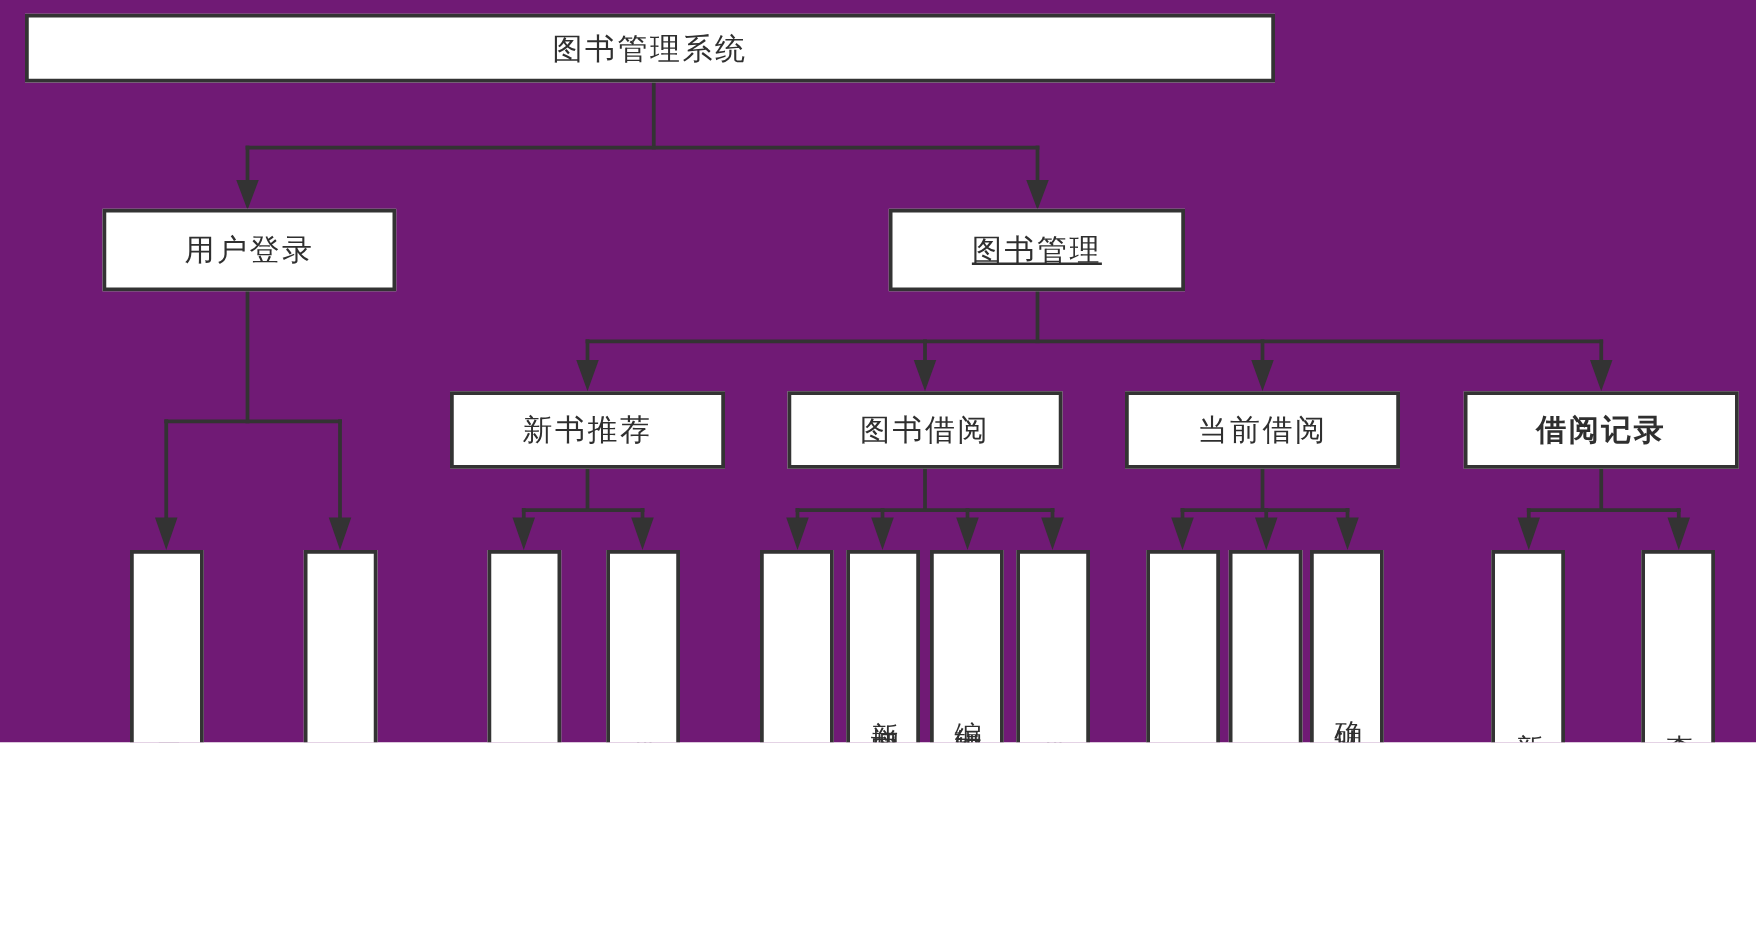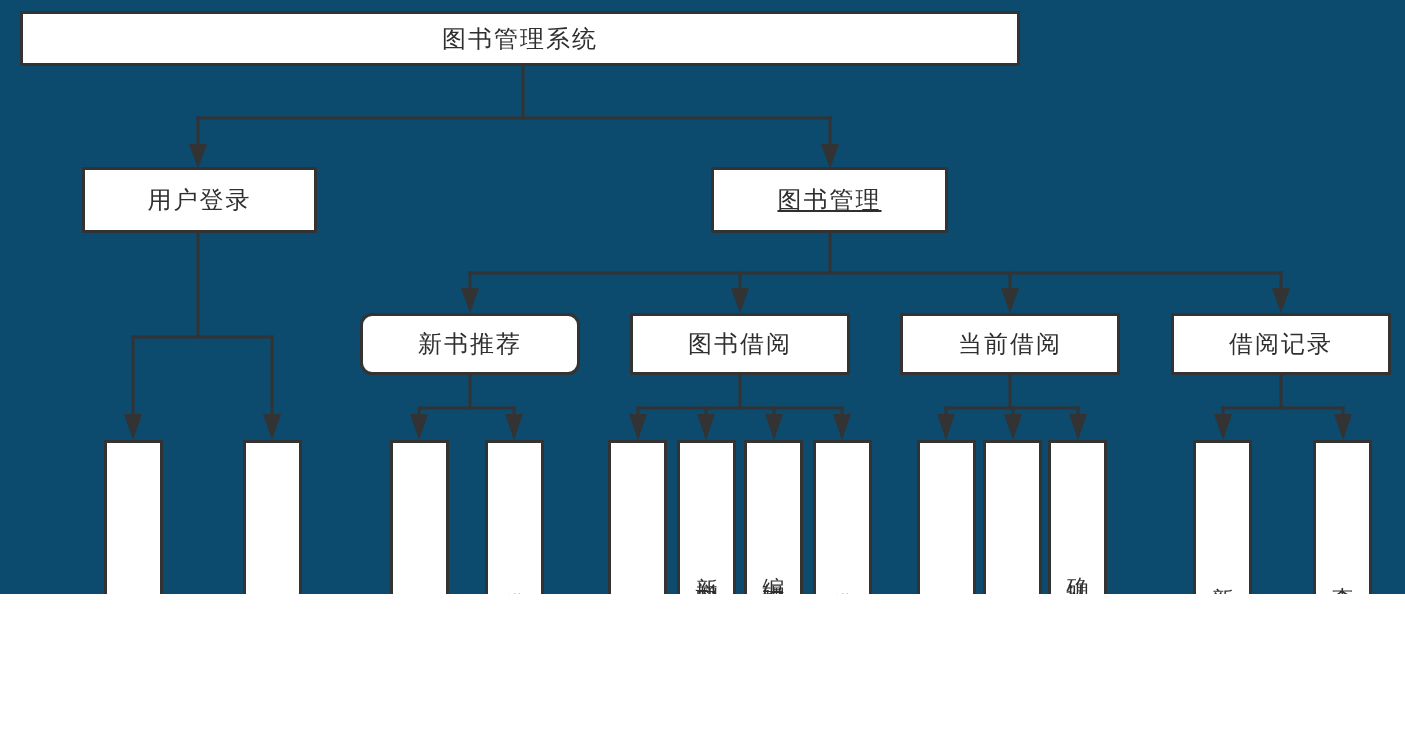--- a/index.html
+++ b/index.html
@@ -5,21 +5,21 @@
   html, body {
     margin: 0;
     padding: 0;
     background: #ffffff;
     font-family: "DejaVu Sans", "Liberation Sans", sans-serif;
   }
   #canvas {
     position: relative;
     width: 1405px;
     height: 594px;
-    background: #0c4a6e;
+    background: #701a75;
     overflow: hidden;
     color: #2f2f2f;
   }
   #connectors {
     position: absolute;
     left: 0; top: 0;
     width: 1405px;
     height: 747px;
   }
   .node {
@@ -44,24 +44,24 @@
     font-size: 22px;
     letter-spacing: 7px;
     line-height: 1;
     color: #2f2f2f;
     white-space: nowrap;
   }
   .root-box    { left: 20px;  top: 11px;  width: 1000px; height: 55px; }
   .l2-login    { left: 82px;  top: 167px; width: 235px;  height: 66px; }
   .l2-mgmt     { left: 711px; top: 167px; width: 237px;  height: 66px; text-decoration: underline; }
   .l3          { top: 313px; width: 220px; height: 62px; }
-  .l3-rec      { left: 360px; border-radius: 12px; }
+  .l3-rec      { left: 360px; }
   .l3-borrow   { left: 630px; }
   .l3-current  { left: 900px; }
-  .l3-records  { left: 1171px; }
+  .l3-records  { left: 1171px; font-weight: bold; }
   .leaf        { top: 440px; width: 59px; height: 300px; }
   .lf-login    { left: 104px; }
   .lf-logout   { left: 243px; }
   .lf-recq     { left: 390px; }
   .lf-recb     { left: 485px; }
   .lf-bbq      { left: 608px; }
   .lf-bbadd    { left: 677px; }
   .lf-bbedit   { left: 744px; }
   .lf-bbb      { left: 813px; }
   .lf-cbq      { left: 917px; }

